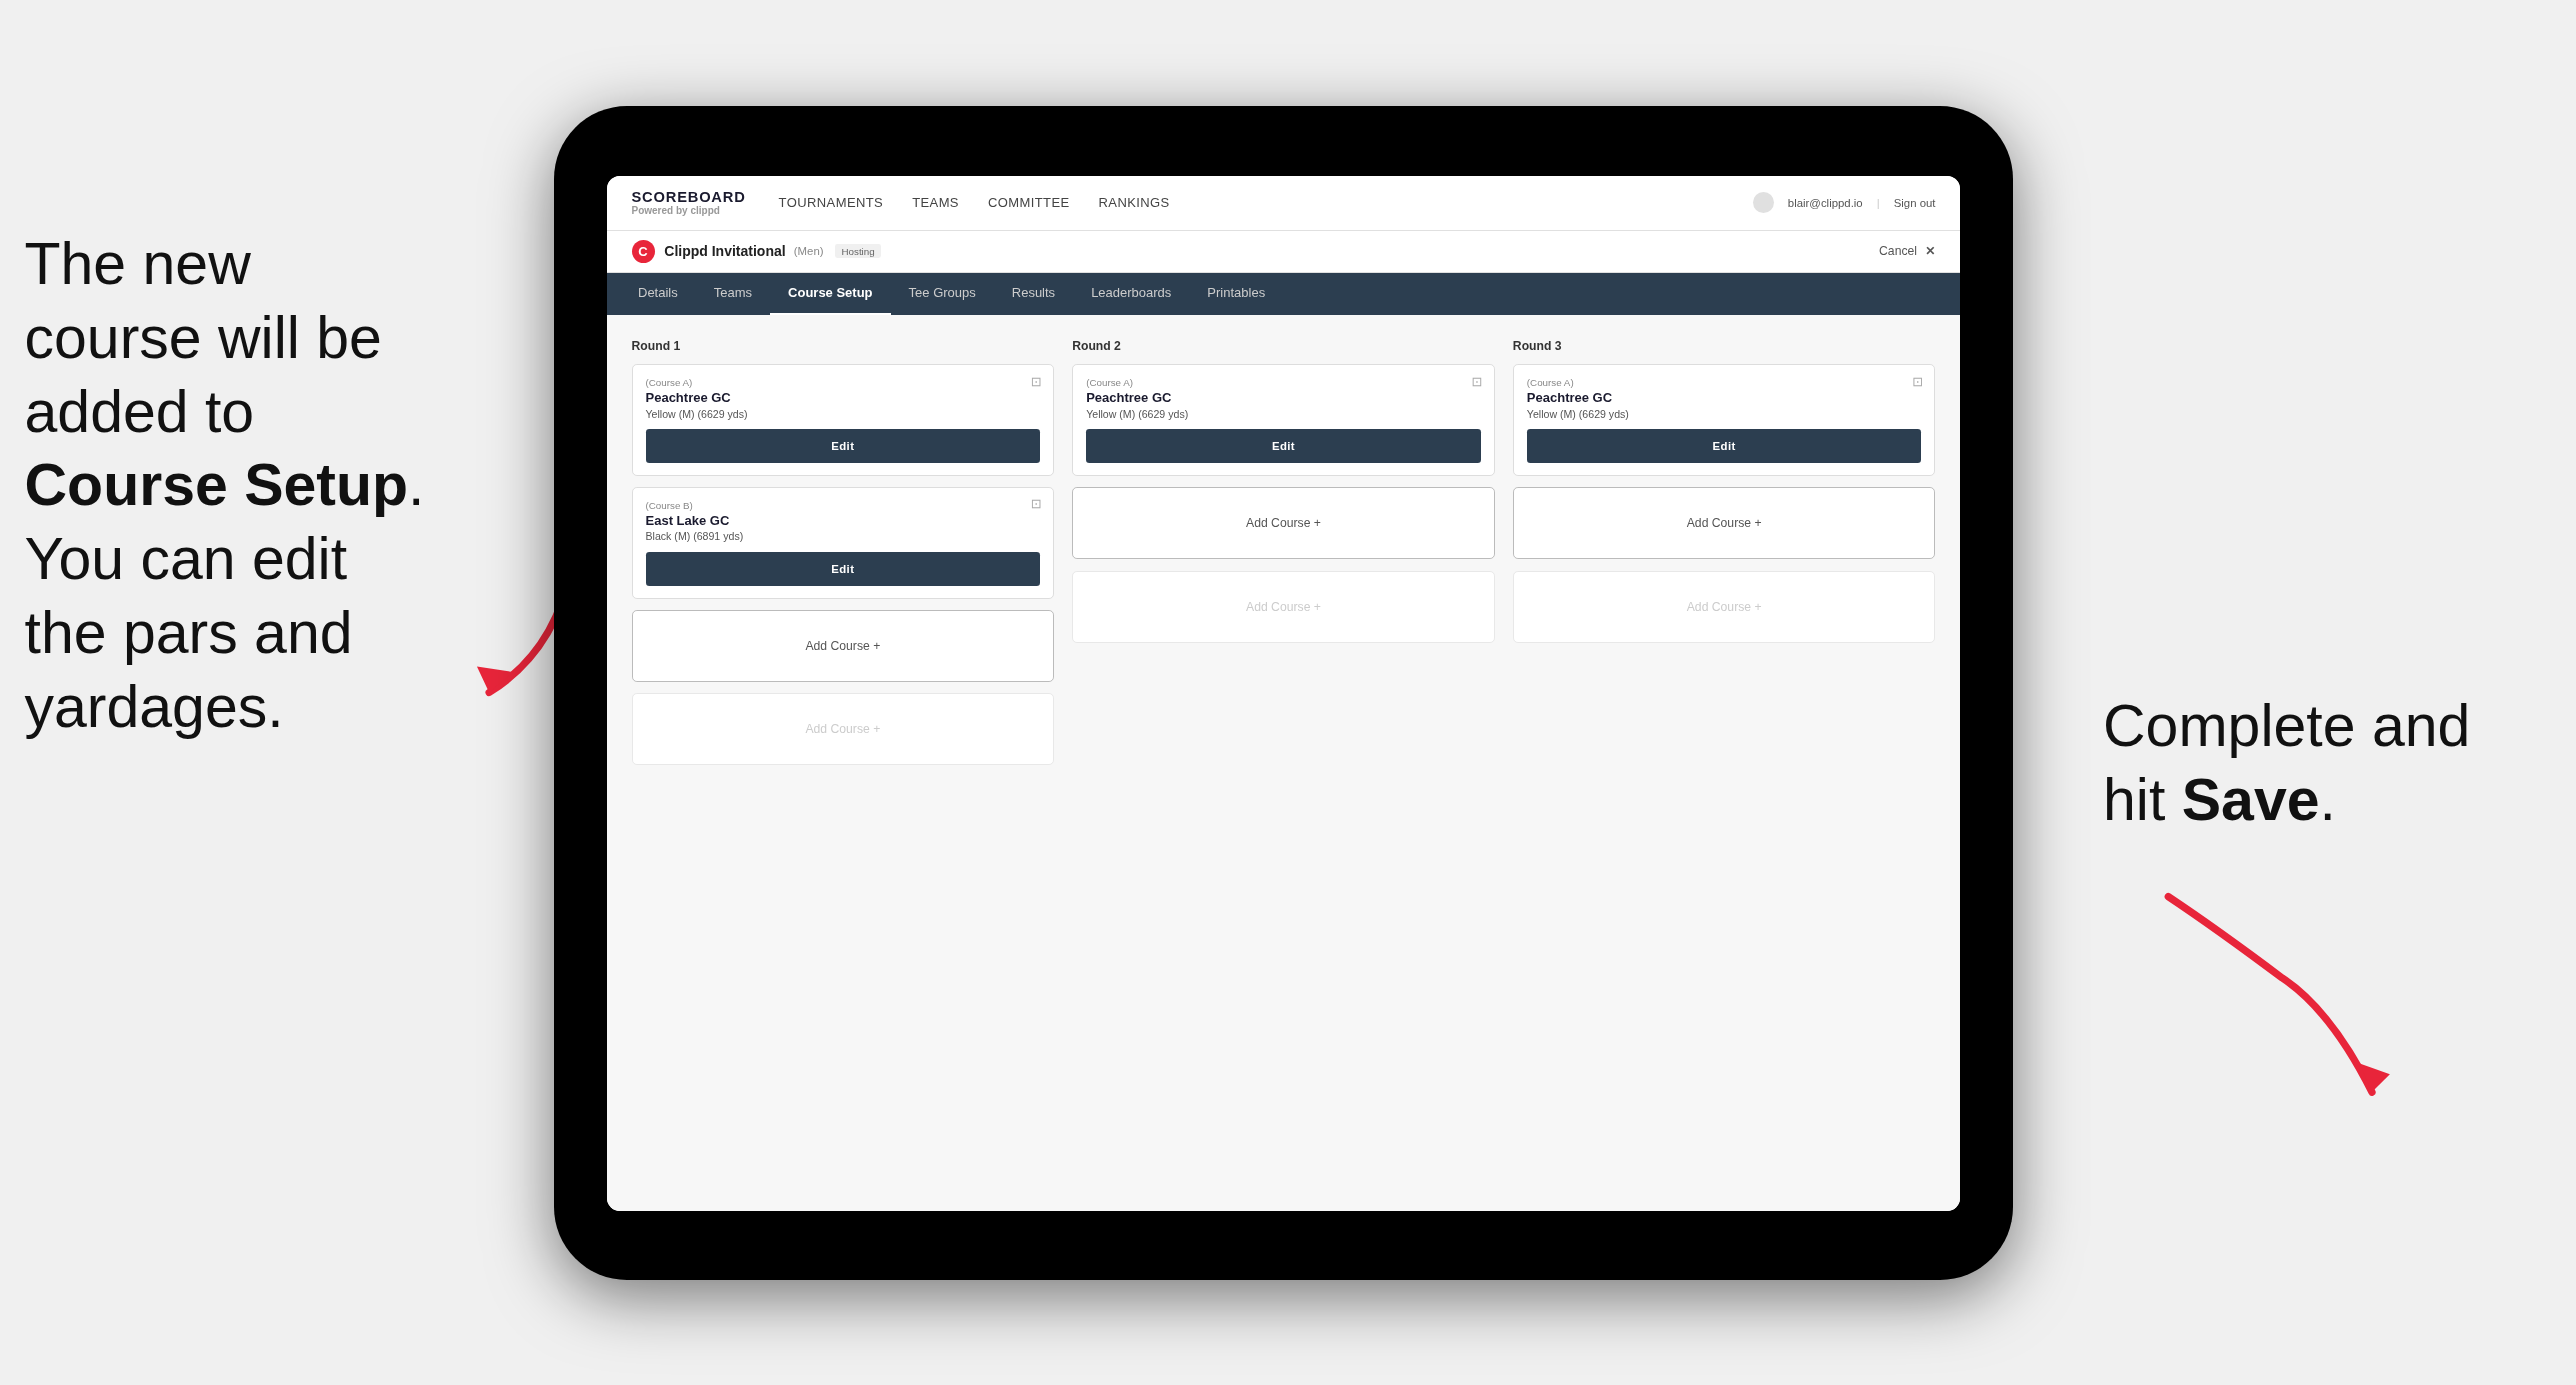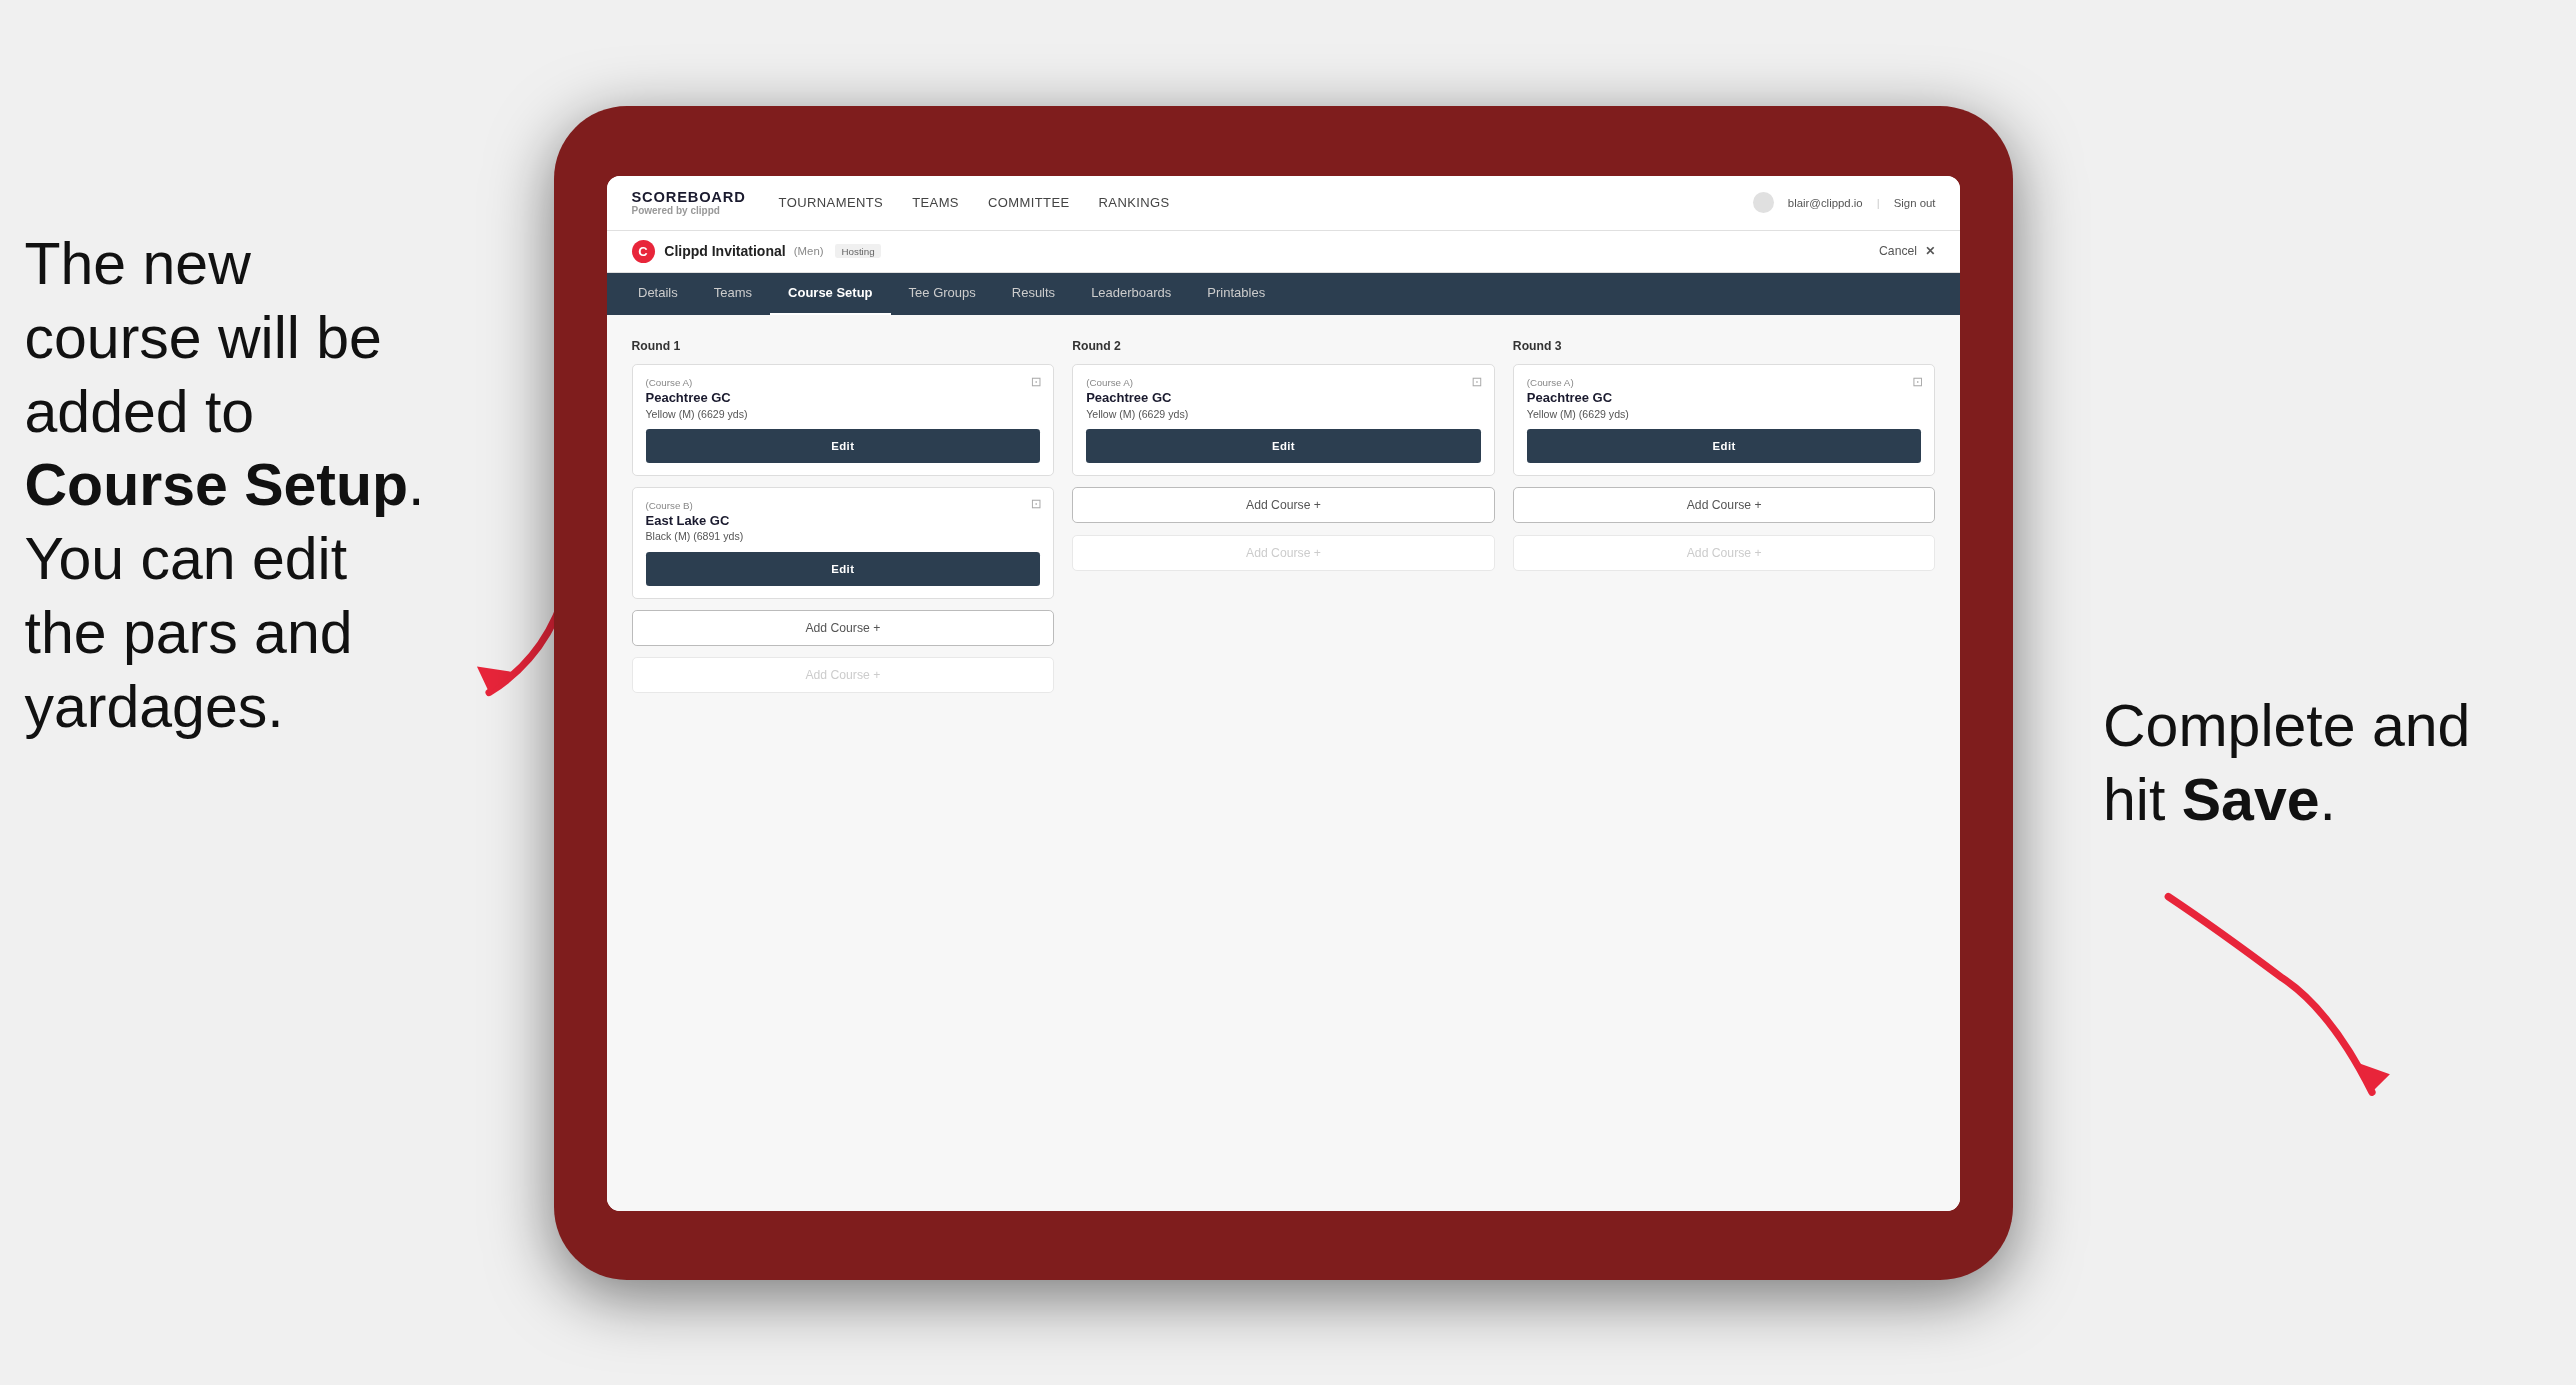--- a/index.html
+++ b/index.html
@@ -57,21 +57,21 @@
       pointer-events: none;
     }
 
     
     .tablet {
       position: absolute;
       left: 554px;
       top: 106px;
       width: 1459px;
       height: 1174px;
-      background: #7f1d1d;
+      background: #000000;
       border-radius: 73px;
       box-shadow: 0 16.3px 65px rgba(0,0,0,0.5);
       display: flex;
       align-items: center;
       justify-content: center;
     }
 
     
     .tablet-screen {
       width: 1353px;
@@ -282,21 +282,21 @@
       cursor: pointer;
       text-align: center;
       letter-spacing: 0.4px;
     }
 
     
     .add-course-card {
       background: #fff;
       border: 0.8px solid #ddd;
       border-radius: 4.9px;
-      padding: 10px 13px;
+      padding: 28px 13px;
       margin-bottom: 11.4px;
       display: flex;
       align-items: center;
       justify-content: center;
       cursor: pointer;
       color: #888;
       font-size: 12.2px;
     }
     .add-course-card.active {
       color: #555;

